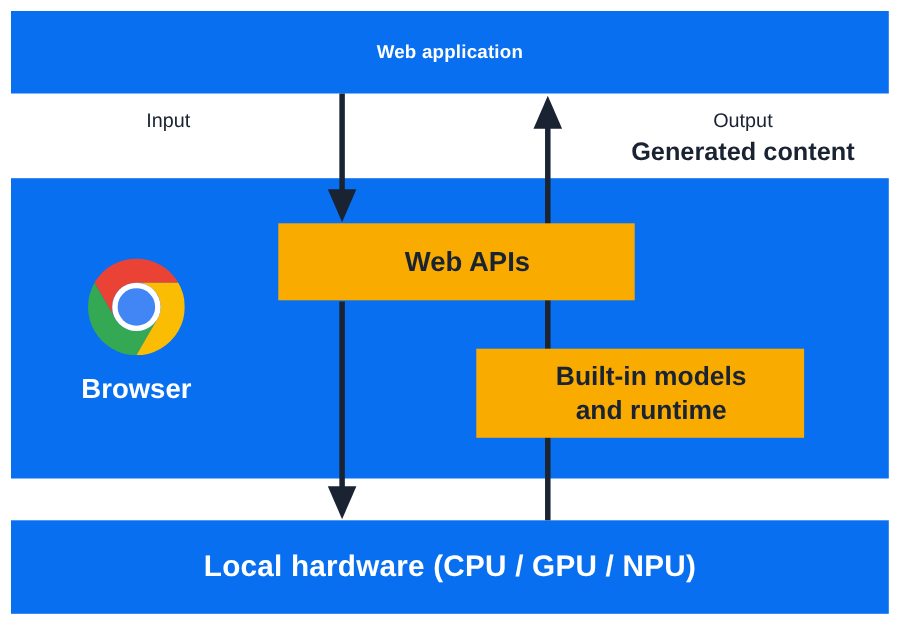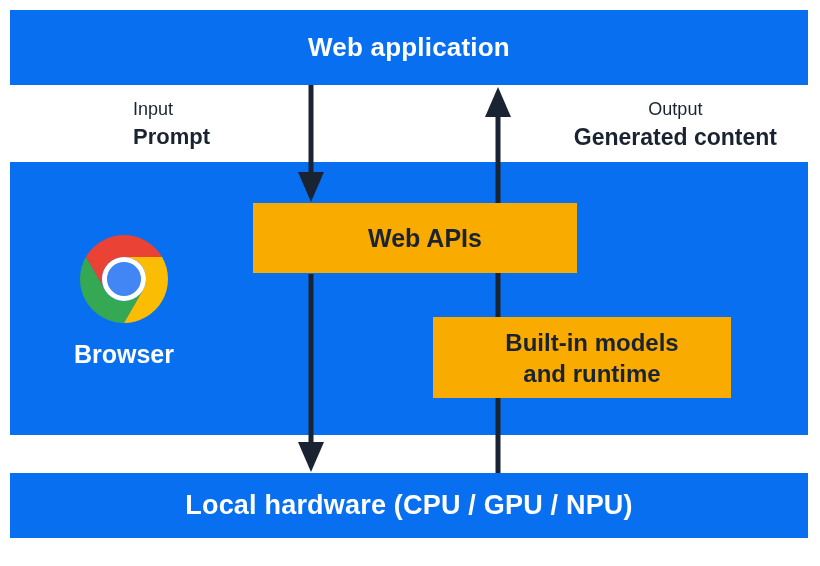--- a/index.html
+++ b/index.html
@@ -26,25 +26,25 @@
     left: 10px;
     width: 798px;
     background: var(--c-blue, #0870F0);
     display: flex;
     align-items: center;
     justify-content: center;
     z-index: 1;
   }
   .bar-top    { top: 10px;  height: 75px; }
   .bar-middle { top: 162px; height: 273px; }
-  .bar-bottom { top: 473px; height: 65px; }
+  .bar-bottom { top: 473px; height: 85px; }
   .bar-title {
     color: var(--c-white, #fff);
     font-weight: 700;
-    font-size: 26px;
+    font-size: 17px;
     letter-spacing: 0.2px;
   }
   .bar-bottom .bar-title { font-size: 27px; }
 
   
   .io-block { position: absolute; z-index: 2; color: var(--c-ink, #1A2332); }
   .io-left  { left: 113px; top: 97px; text-align: left; margin-left: 20px; }
   .io-right { right: 43px; top: 97px; text-align: center; }
   .io-caption { font-size: 18px; font-weight: 400; line-height: 24px; }
   .io-value   { font-size: 22px; font-weight: 700; line-height: 28px; margin-top: 2px; }
@@ -88,21 +88,20 @@
 <body>
 
 <div class="canvas">
 
   <div class="bar bar-top">
     <span class="bar-title">Web application</span>
   </div>
 
   <div class="io-block io-left">
     <div class="io-caption">Input</div>
-    <div class="io-value">Prompt</div>
   </div>
 
   <div class="io-block io-right">
     <div class="io-caption">Output</div>
     <div class="io-value">Generated content</div>
   </div>
 
   <div class="bar bar-middle"></div>
 
   <svg class="arrows" width="820" height="566" viewBox="0 0 820 566" aria-hidden="true">

